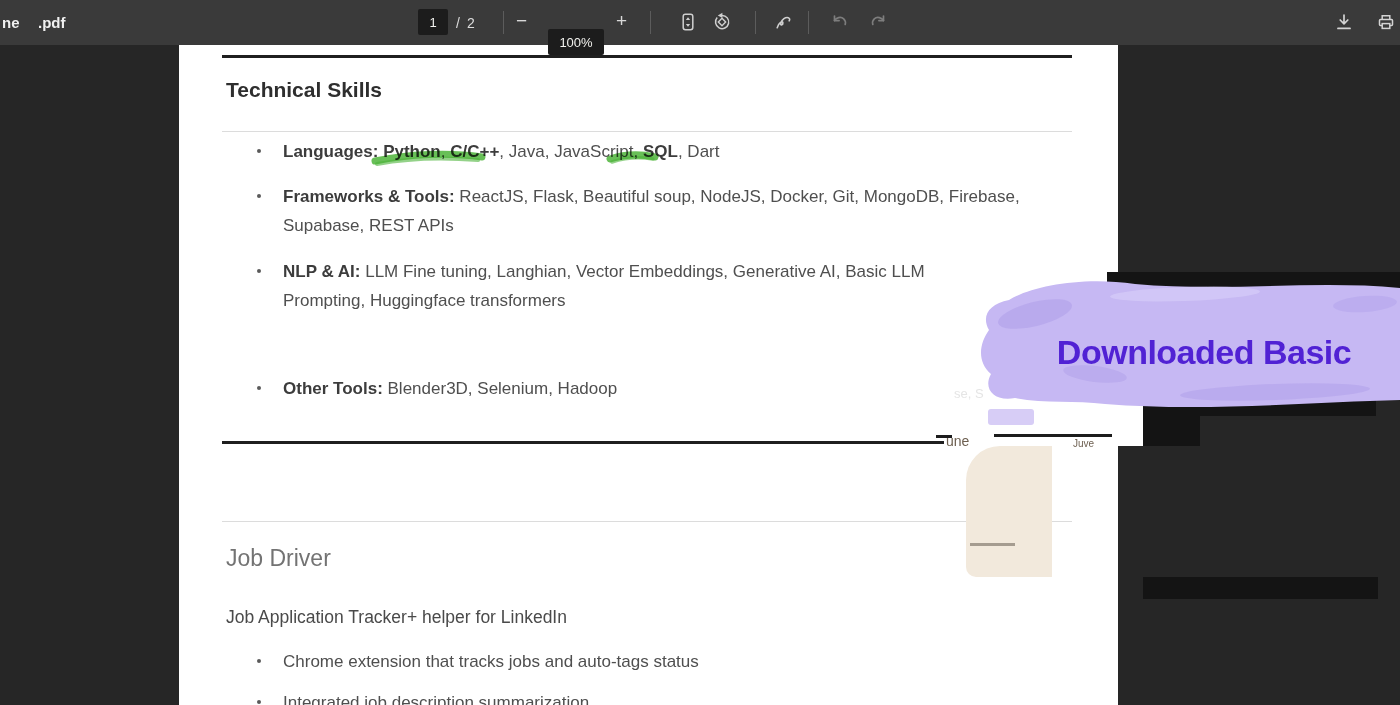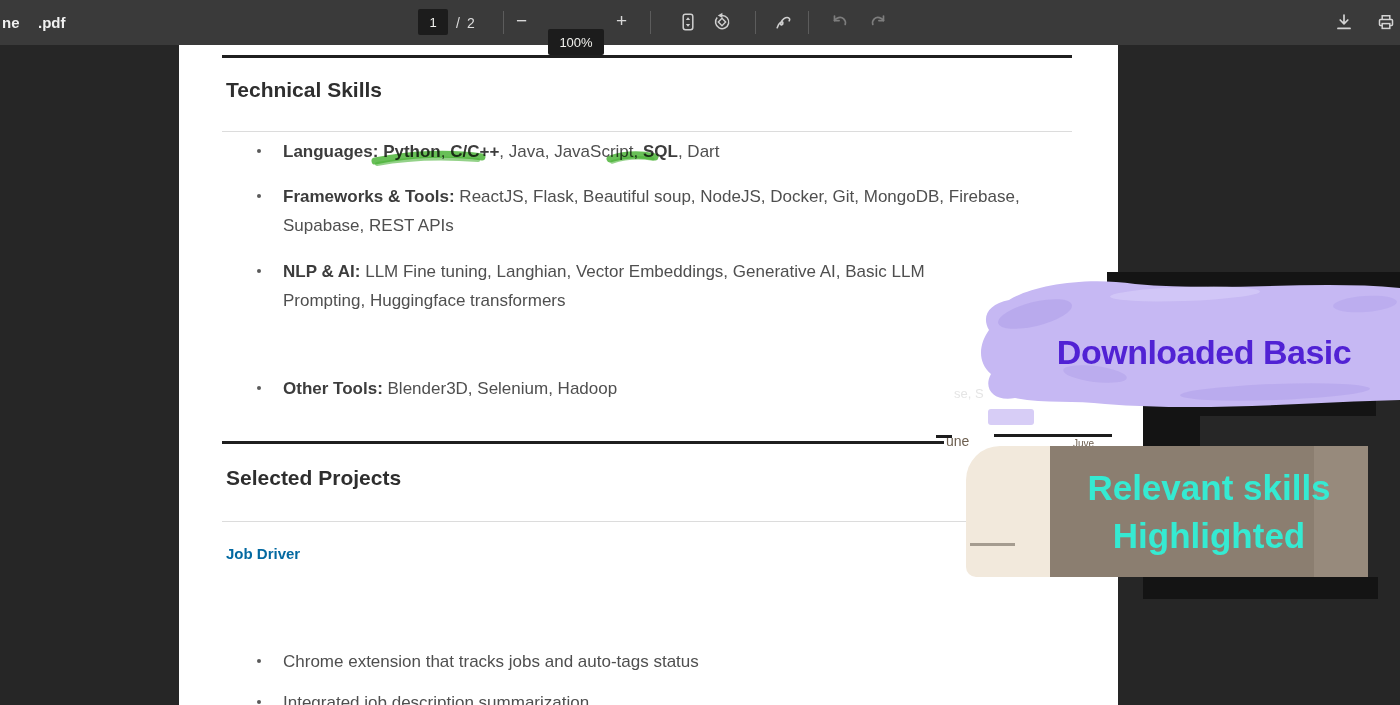--- a/index.html
+++ b/index.html
@@ -19,21 +19,21 @@
   .tb-glyph{position:absolute;top:10px;font-size:19px;color:#d8d8d8;cursor:pointer;}
   .tb-sep{position:absolute;top:11px;width:1px;height:23px;background:#5c5c5c;}
   .tb-icon{position:absolute;top:12px;width:20px;height:20px;cursor:pointer;}
   .tb-icon svg{display:block;}
 
   
   .page{position:absolute;left:179px;top:45px;width:939px;height:660px;background:#ffffff;z-index:1;}
   .hr-thick{position:absolute;left:43px;width:850px;height:3px;background:#1f1f1f;}
   .hr-light{position:absolute;left:43px;width:850px;height:1px;background:#dcdcdc;}
   .h1{position:absolute;left:47px;font-size:21px;font-weight:700;color:#2e2e2e;}
-  .h3{position:absolute;left:47px;font-size:15px;font-weight:700;color:#0369a1;}
+  .h3{position:absolute;left:47px;font-size:23px;font-weight:400;color:#737373;}
   .subtitle{position:absolute;left:47px;font-size:17.5px;color:#4a4a4a;}
   .bullet{position:absolute;left:78px;font-size:17px;line-height:29px;color:#4f4f4f;}
   .bullet .dot{position:absolute;left:0;top:12px;width:4px;height:4px;border-radius:50%;background:#5a5a5a;}
   .bullet .btxt{display:block;margin-left:26px;}
   .b-label{font-weight:700;color:#3c3c3c;}
   .b-strong{font-weight:700;color:#3c3c3c;}
   .w780 .btxt{width:780px;}
   .w700 .btxt{width:700px;}
   .marker-svg{position:absolute;left:0;top:0;z-index:2;pointer-events:none;mix-blend-mode:multiply;}
 
@@ -166,24 +166,24 @@
       <span class="btxt"><span class="b-label">Frameworks &amp; Tools:</span> <span>ReactJS, Flask, Beautiful soup, NodeJS, Docker, Git, MongoDB, Firebase, Supabase, REST APIs</span></span>
     </div>
 
 
     <div class="bullet" style="top:329px">
       <span class="dot"></span>
       <span class="btxt"><span class="b-label">Other Tools:</span> <span>Blender3D, Selenium, Hadoop</span></span>
     </div>
 
     <div class="hr-thick" style="top:396px"></div>
-    <div class="h1" style="top:421px">Selected Projects</div>
     <div class="hr-light" style="top:476px"></div>
 
     <div class="h3" style="top:500px">Job Driver</div>
+    <div class="subtitle" style="top:562px">Job Application Tracker+ helper for LinkedIn</div>
 
     <div class="bullet" style="top:602px">
       <span class="dot"></span>
       <span class="btxt">Chrome extension that tracks jobs and auto-tags status</span>
     </div>
     <div class="bullet" style="top:643px">
       <span class="dot"></span>
       <span class="btxt">Integrated job description summarization</span>
     </div>
 
@@ -215,18 +215,14 @@
     <ellipse cx="60" cy="38" rx="38" ry="12" transform="rotate(-14 60 38)" fill="#b0a0ea" opacity="0.6"></ellipse>
     <ellipse cx="300" cy="116" rx="95" ry="8" transform="rotate(-2 300 116)" fill="#b0a0ea" opacity="0.55"></ellipse>
     <ellipse cx="120" cy="98" rx="32" ry="8" transform="rotate(7 120 98)" fill="#b0a0ea" opacity="0.5"></ellipse>
     <ellipse cx="390" cy="28" rx="32" ry="8" transform="rotate(-4 390 28)" fill="#b0a0ea" opacity="0.45"></ellipse>
     <ellipse cx="210" cy="18" rx="75" ry="7" transform="rotate(-2 210 18)" fill="#d6ccf8" opacity="0.7"></ellipse>
   </svg>
   <div class="dl-label">Downloaded Basic</div>
 
   <div class="beige-shape"></div>
   <div class="beige-dash"></div>
-  <div class="brown-box">
-    <span class="teal-line">Relevant skills</span>
-    <span class="teal-line">Highlighted</span>
-  </div>
 
 </div>
 
 </body></html>

